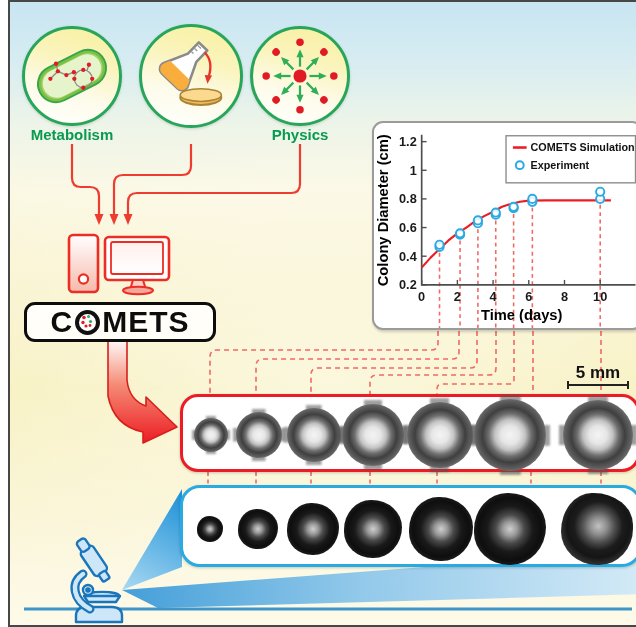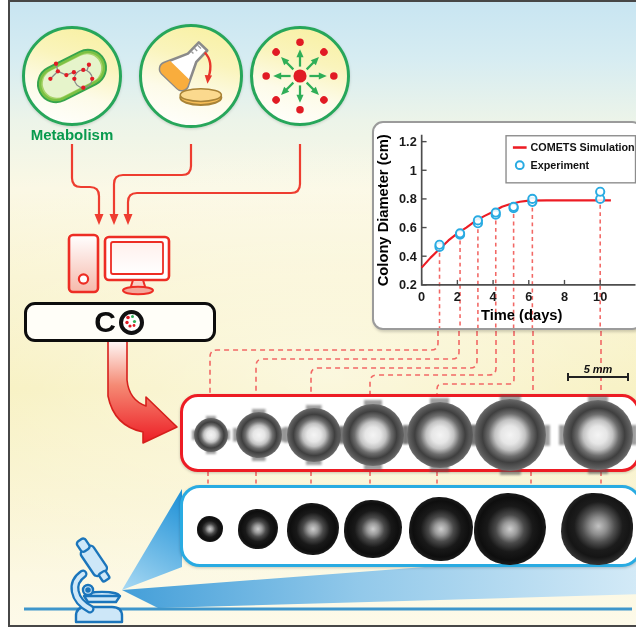--- a/index.html
+++ b/index.html
@@ -61,21 +61,21 @@
     filter:blur(.3px);
   }
   .exp-colony.textured{
     background:radial-gradient(circle at 52% 46%,
       #c2c2c2 0%, #8d8d8d 16%, #4f4f4f 30%, #1c1c1c 45%, #151515 58%,
       #2e2e2e 70%, #474747 80%, rgba(55,55,55,.4) 90%, rgba(55,55,55,0) 100%);
     border-radius:44% 56% 48% 52% / 55% 45% 52% 48%;
   }
   
   .scale-bar{ text-align:center; color:#111;}
-  .scale-label{ font-weight:bold; font-size:11px; margin-bottom:1px;font-style:italic;}
+  .scale-label{ font-weight:bold; font-size:17px; margin-bottom:1px;}
   .scale-line{ position:relative; height:2px; background:#222; margin:0 1px;}
   .scale-line::before,.scale-line::after{
     content:''; position:absolute; top:-3px; width:2px; height:8px; background:#222;}
   .scale-line::before{left:0;} .scale-line::after{right:0;}
   
   .tick{ font:bold 13px "Liberation Sans",sans-serif; fill:#1a1a1a;}
   .axlabel{ font:bold 15px "Liberation Sans",sans-serif; fill:#000;}
   .legtext{ font:bold 11px "Liberation Sans",sans-serif; fill:#111;}
 </style>
 </head>
@@ -198,20 +198,21 @@
         <use href="#ray" transform="rotate(180 50 50)"></use>
         <use href="#ray" transform="rotate(225 50 50)"></use>
         <use href="#ray" transform="rotate(270 50 50)"></use>
         <use href="#ray" transform="rotate(315 50 50)"></use>
         <circle cx="50" cy="50" r="7" fill="#e11b24"></circle>
       </g>
     </svg>
   </div>
 
   <div class="abs input-label" style="left:6px;top:124px;width:112px;z-index:2;">Metabolism</div>
+  <div class="abs input-label" style="left:234px;top:124px;width:112px;z-index:2;">Physics</div>
 
   <svg class="abs" style="left:56px;top:226px;width:110px;height:68px;z-index:2;" viewBox="0 0 110 68">
     <defs>
       <linearGradient id="gTower" x1="0" y1="0" x2="0" y2="1">
         <stop offset="0" stop-color="#ffffff"></stop>
           <stop offset="1" stop-color="#f6b9ab"></stop>
       </linearGradient>
       <linearGradient id="gScreen" x1="0" y1="0" x2="0" y2="1">
         <stop offset="0" stop-color="#fff0ec"></stop>
           <stop offset="1" stop-color="#ffffff"></stop>
@@ -229,20 +230,21 @@
     <span>C</span>
       <span class="logo-o"><svg viewBox="0 0 27 27">
         <circle cx="13.5" cy="13.5" r="10.5" fill="#fff" stroke="#111" stroke-width="4"></circle>
         <circle cx="10" cy="8.5" r="1.8" fill="#e11b24"></circle>
         <circle cx="14.5" cy="7.5" r="1.5" fill="#2fae57"></circle>
         <circle cx="9" cy="13.5" r="1.7" fill="#e11b24"></circle>
         <circle cx="12" cy="17" r="1.6" fill="#e11b24"></circle>
         <circle cx="16.5" cy="12.5" r="1.6" fill="#2fae57"></circle>
         <circle cx="16" cy="16.5" r="1.4" fill="#e11b24"></circle>
       </svg></span>
+      <span>METS</span>
   </div>
 
   <div class="abs chart-panel" style="left:362px;top:119px;width:271px;height:209px;z-index:2;">
     <svg id="chart-svg" viewBox="0 0 271 209">
         <line x1="66.2" y1="132.31" x2="66.2" y2="209" stroke="#f26865" stroke-width="1.6" stroke-dasharray="4,3.5"></line>
         <line x1="87.13" y1="119.9" x2="87.13" y2="209" stroke="#f26865" stroke-width="1.6" stroke-dasharray="4,3.5"></line>
         <line x1="105.33" y1="108.22" x2="105.33" y2="209" stroke="#f26865" stroke-width="1.6" stroke-dasharray="4,3.5"></line>
         <line x1="123.53" y1="99.46000000000001" x2="123.53" y2="209" stroke="#f26865" stroke-width="1.6" stroke-dasharray="4,3.5"></line>
         <line x1="141.73000000000002" y1="92.89000000000001" x2="141.73000000000002" y2="209" stroke="#f26865" stroke-width="1.6" stroke-dasharray="4,3.5"></line>
         <line x1="160.84" y1="86.32" x2="160.84" y2="209" stroke="#f26865" stroke-width="1.6" stroke-dasharray="4,3.5"></line>

